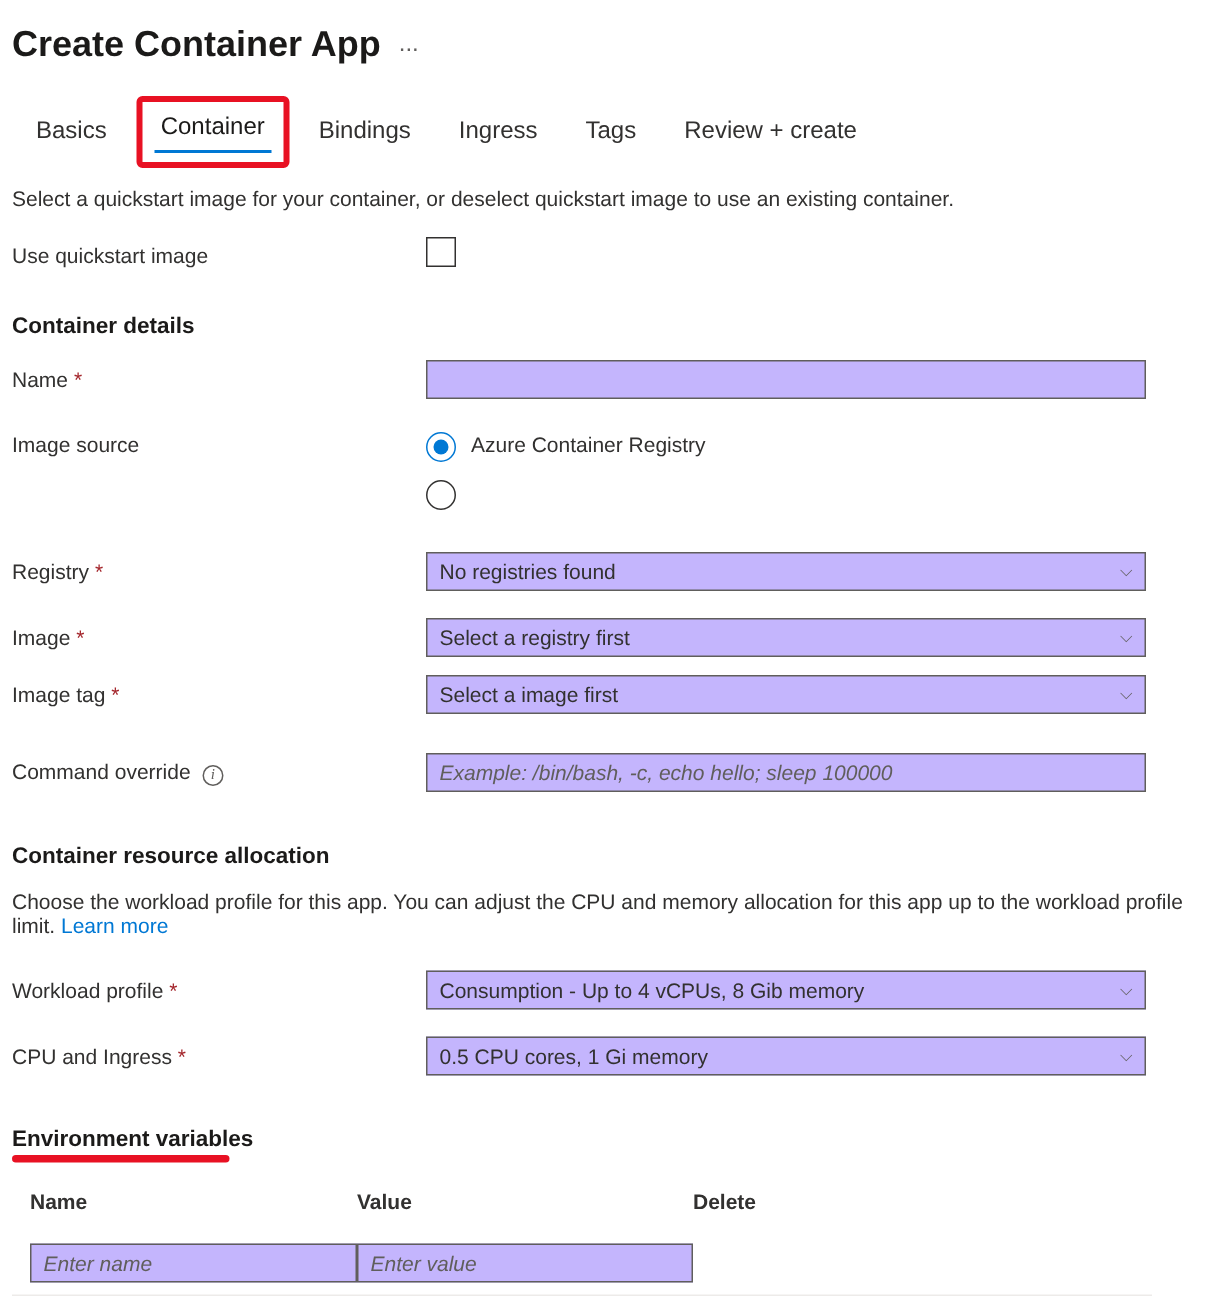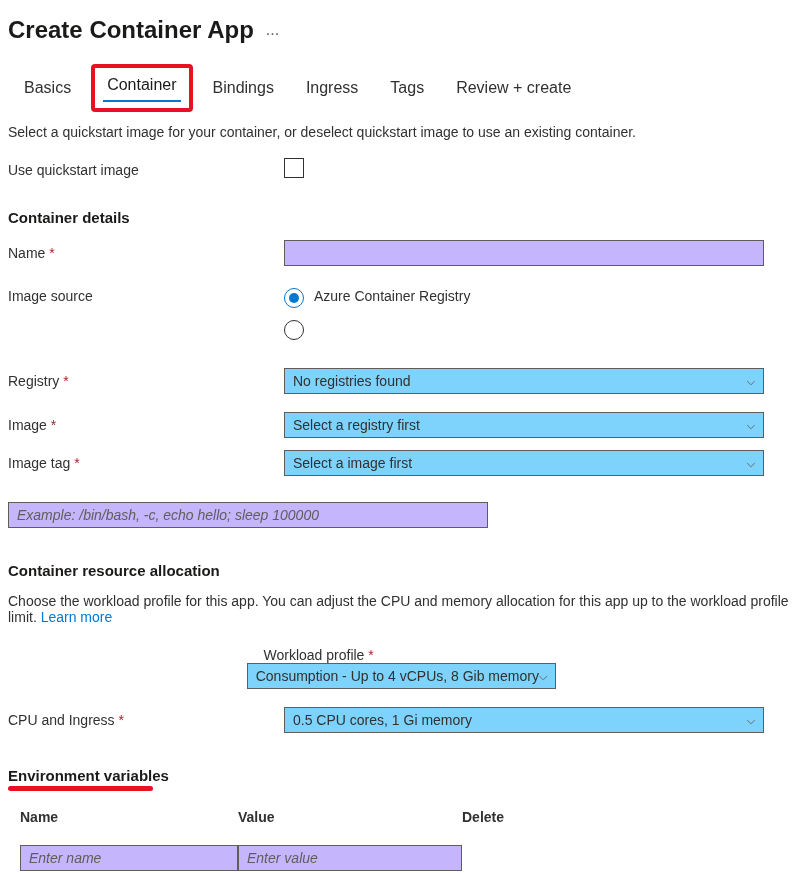--- a/index.html
+++ b/index.html
@@ -86,21 +86,21 @@
       appearance: none;
       border: 1px solid #323130;
       background: #fff;
       cursor: pointer;
     }
     .select-box {
       display: flex;
       align-items: center;
       justify-content: space-between;
       cursor: pointer;
-      background: #7dd3fc;
+      background: #c4b5fd;
     }
     .select-box .chev {
       font-size: 11px;
       color: #605e5c;
     }
     .radio-group {
       display: flex;
       flex-direction: column;
       gap: 12px;
     }
@@ -294,33 +294,37 @@
   </div>
   <div class="form-control">
     <div class="select-box">
       <span>Select a image first</span>
       <span class="chev">⌵</span>
     </div>
   </div>
 </div>
 
 <div class="form-row">
+  <div class="form-label">
+    <span>Command override</span>
+    <span class="info-icon">i</span>
+  </div>
   <div class="form-control">
     <input type="text" class="text-input placeholder-italic" placeholder="Example: /bin/bash, -c, echo hello; sleep 100000" style="">
   </div>
 </div>
 
 <div class="section-heading" style="margin-top:34px;">Container resource allocation</div>
 
 <div class="section-desc">
   <span>Choose the workload profile for this app. You can adjust the CPU and memory allocation for this app up to the workload profile limit.</span>
   <span class="link">Learn more</span>
 </div>
 
-<div class="form-row" style="margin-top:22px;flex-direction:column;">
+<div class="form-row" style="margin-top:22px;">
   <div class="form-label">
     <span>Workload profile</span>
     <span class="req">*</span>
   </div>
   <div class="form-control">
     <div class="select-box">
       <span>Consumption - Up to 4 vCPUs, 8 Gib memory</span>
       <span class="chev">⌵</span>
     </div>
   </div>

